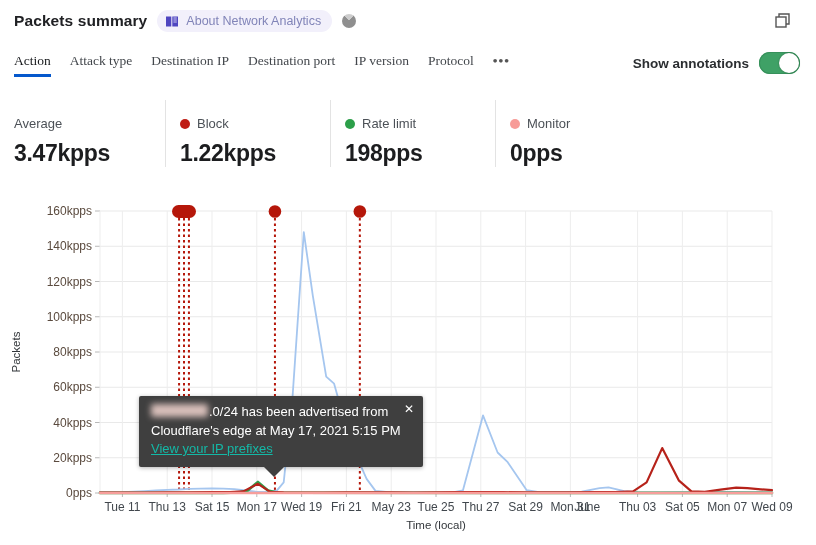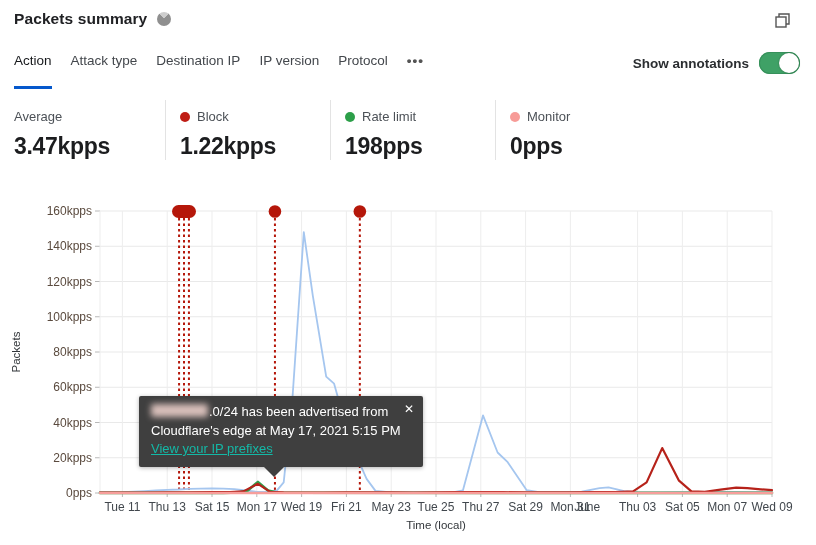--- a/index.html
+++ b/index.html
@@ -11,35 +11,35 @@
   .title{font-size:15.5px;font-weight:700;color:#202124;letter-spacing:.1px;}
   .badge{display:flex;align-items:center;gap:7px;height:22px;padding:0 11px 0 8px;border-radius:11px;
          background:#f2f0fb;color:#8184b8;font-size:12.5px;cursor:pointer;}
   .badge svg{display:block;}
   .pie{width:14px;height:14px;border-radius:50%;
        background:conic-gradient(from 318deg,#cdcdcd 0 80deg,#8f8f8f 80deg 360deg);cursor:pointer;}
   .copy-ic{position:absolute;right:26px;top:13px;width:15px;height:15px;cursor:pointer;}
 
   
   .tabs{position:absolute;left:14px;top:52px;display:flex;gap:19px;}
-  .tab{font-size:13.5px;color:#43474c;line-height:18px;padding-bottom:16px;cursor:pointer;white-space:nowrap;}
+  .tab{font-size:13.5px;color:#43474c;line-height:18px;padding-bottom:4px;cursor:pointer;white-space:nowrap;font-family:Liberation Serif, serif;}
   .tab.active{color:#17191c;border-bottom:3px solid #0558cc;}
   .tab.more{font-weight:700;letter-spacing:1px;color:#555;}
   .annot-ctl{position:absolute;right:16px;top:52px;display:flex;align-items:center;gap:10px;font-weight:bold;}
   .annot-label{font-size:13.5px;color:#2b2e31;}
   .toggle{position:relative;width:41px;height:22px;border-radius:11px;background:#3fa166;cursor:pointer;
           box-shadow:inset 0 0 0 1px #37905b;}
   .knob{position:absolute;right:1px;top:1px;width:20px;height:20px;border-radius:50%;background:#fff;
         box-shadow:0 0 2px rgba(0,0,0,.35);}
 
   
   .stats{position:absolute;left:0;top:100px;display:flex;}
   .stat{width:165px;padding-left:14px;}
   .stat + .stat{border-left:1px solid #e3e3e3;}
-  .stat-label{display:flex;align-items:center;gap:7px;font-size:13px;color:#4c5157;line-height:16px;margin-top:9px;}
+  .stat-label{display:flex;align-items:center;gap:7px;font-size:13px;color:#4c5157;line-height:16px;margin-top:16px;}
   .dot{width:10px;height:10px;border-radius:50%;flex:none;}
   .info-ic{width:14px;height:14px;border-radius:50%;background:#8e8e8e;color:#fff;font-size:10px;font-weight:700;
            display:flex;align-items:center;justify-content:center;cursor:pointer;}
   .info-ic::before{content:"i";font-family:"Liberation Serif",serif;}
   .stat-value{font-size:23px;font-weight:700;color:#1c1d1f;margin-top:8px;letter-spacing:-.3px;}
 
   
   .chart-wrap{position:absolute;left:0;top:190px;width:816px;height:355px;}
   .ytick{font-size:12px;fill:#5a4a3e;}
   .xtick{font-size:12px;fill:#41474d;}
@@ -56,31 +56,40 @@
   .tt-arrow{position:absolute;left:124px;bottom:-10px;width:0;height:0;
             border-left:11px solid transparent;border-right:11px solid transparent;border-top:11px solid #3f3f3f;}
 </style>
 </head>
 <body>
 
 <div class="stage">
 
   <div class="hdr">
     <span class="title">Packets summary</span>
+    <span class="badge">
+      <svg width="14" height="13" viewBox="0 0 14 13">
+        <path d="M1 1.5h5.3v10H1z" fill="#4f46c0"></path>
+        <path d="M7.3 1.5H13v10H7.3z" fill="#4f46c0"></path>
+        <path d="M8.4 3h3.4M8.4 5h3.4M8.4 7h3.4" stroke="#cfcaf2" stroke-width="1"></path>
+      </svg>
+      <span>About Network Analytics</span>
+    </span>
     <span class="pie"></span>
   </div>
   <svg class="copy-ic" viewBox="0 0 15 15">
     <rect x="1" y="4" width="10" height="10" fill="none" stroke="#555" stroke-width="1.4"></rect>
     <path d="M4 4V1h10v10h-3" fill="none" stroke="#555" stroke-width="1.4"></path>
   </svg>
 
   <div class="tabs">
     <span class="tab active">Action</span>
     <span class="tab">Attack type</span>
     <span class="tab">Destination IP</span>
+    <span class="tab">Destination port</span>
     <span class="tab">IP version</span>
     <span class="tab">Protocol</span>
     <span class="tab more">•••</span>
   </div>
 
   <div class="annot-ctl">
     <span class="annot-label">Show annotations</span>
     <span class="toggle">
         <span class="knob"></span>
       </span>

